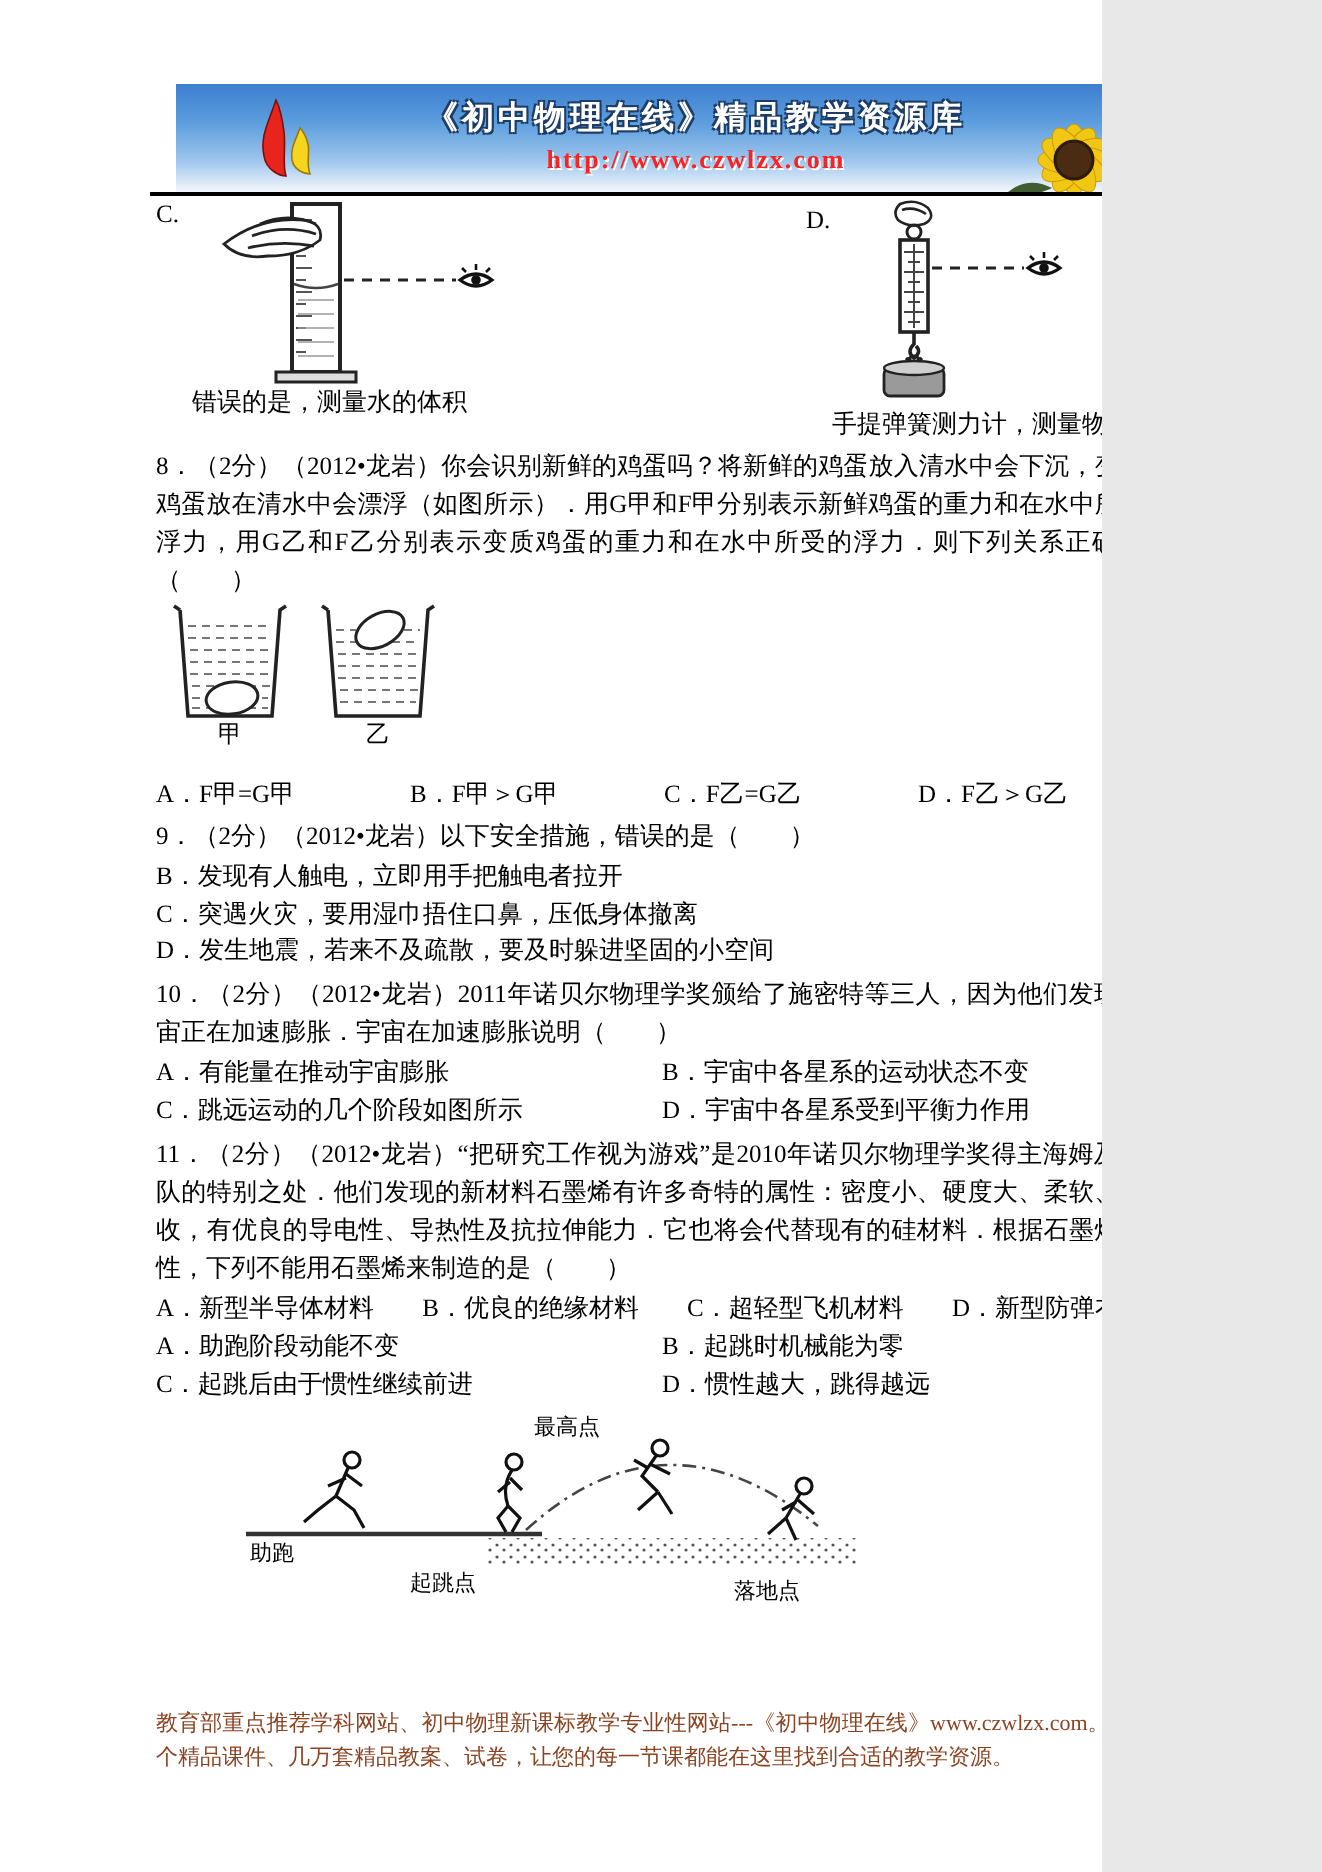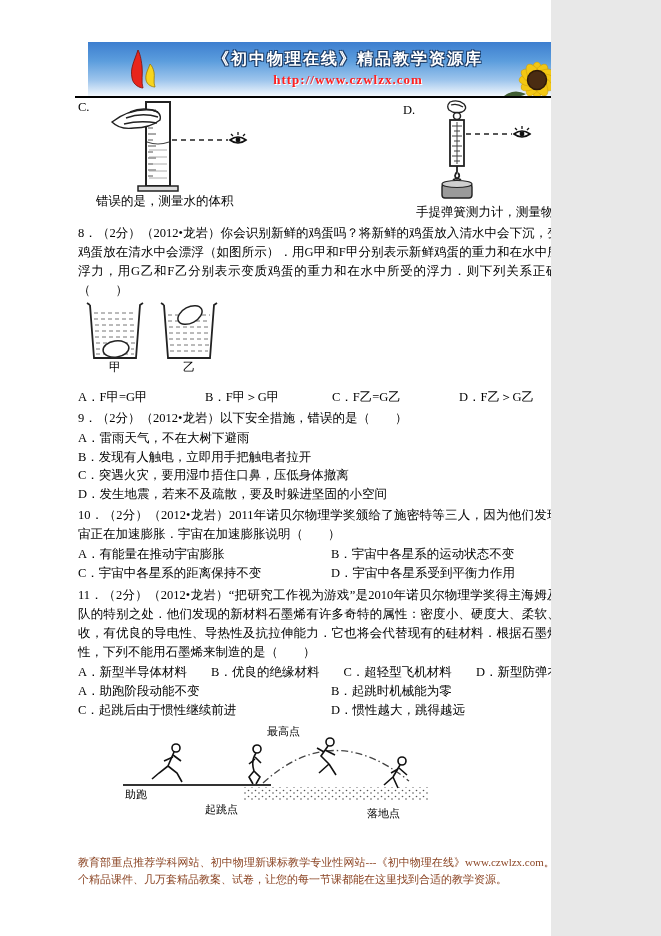--- a/index.html
+++ b/index.html
@@ -210,31 +210,30 @@
 
     <div class="opt-row">
       <span class="o">A．F甲=G甲</span>
       <span class="o">B．F甲＞G甲</span>
       <span class="o">C．F乙=G乙</span>
       <span class="o">D．F乙＞G乙</span>
     </div>
 
     <p class="qtext" style="margin-top:2px;">9．（2分）（2012•龙岩）以下安全措施，错误的是（　　）</p>
     <div class="opt-lines">
-      <div>A．雷雨天气，不在大树下避雨</div>
       <div>B．发现有人触电，立即用手把触电者拉开</div>
       <div>C．突遇火灾，要用湿巾捂住口鼻，压低身体撤离</div>
       <div>D．发生地震，若来不及疏散，要及时躲进坚固的小空间</div>
     </div>
 
     <p class="qtext" style="margin-top:3px;">10．（2分）（2012•龙岩）2011年诺贝尔物理学奖颁给了施密特等三人，因为他们发现了宇宙正在加速膨胀．宇宙在加速膨胀说明（　　）</p>
     <div class="opt-grid">
       <span>A．有能量在推动宇宙膨胀</span>
       <span>B．宇宙中各星系的运动状态不变</span>
-      <span>C．宇宙中各星系的距离保持不变</span>
+      <span>C．跳远运动的几个阶段如图所示</span>
       <span>D．宇宙中各星系受到平衡力作用</span>
     </div>
 
     <p class="qtext" style="margin-top:3px;">11．（2分）（2012•龙岩）“把研究工作视为游戏”是2010年诺贝尔物理学奖得主海姆及其团队的特别之处．他们发现的新材料石墨烯有许多奇特的属性：密度小、硬度大、柔软、可回收，有优良的导电性、导热性及抗拉伸能力．它也将会代替现有的硅材料．根据石墨烯的属性，下列不能用石墨烯来制造的是（　　）</p>
     <div class="spread">
       <span>A．新型半导体材料</span>
       <span>B．优良的绝缘材料</span>
       <span>C．超轻型飞机材料</span>
       <span>D．新型防弹衣材料</span>
     </div>

